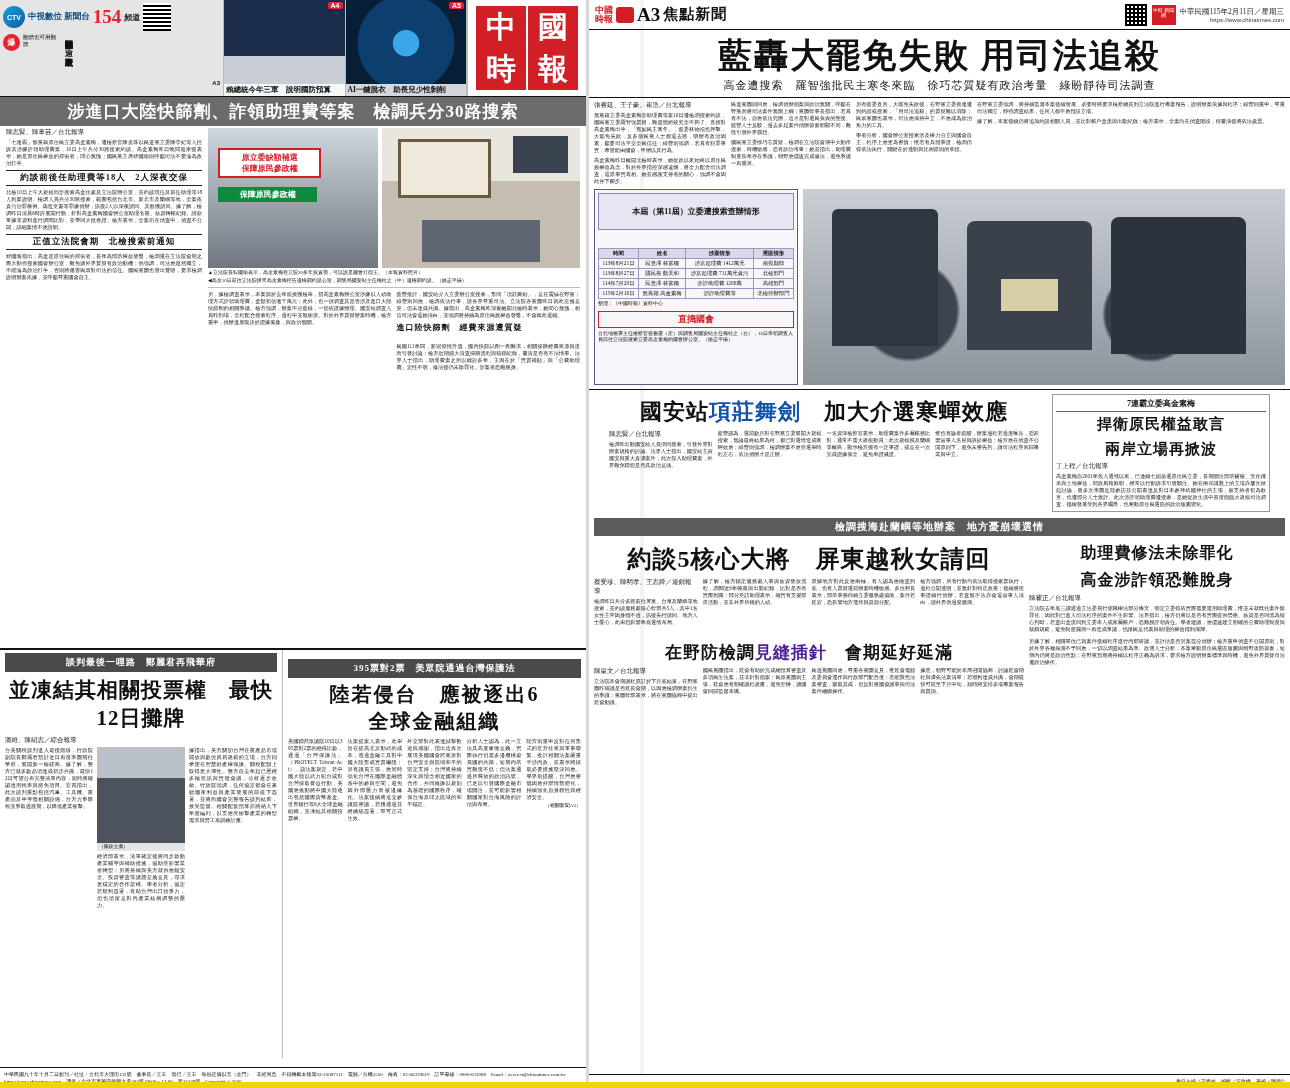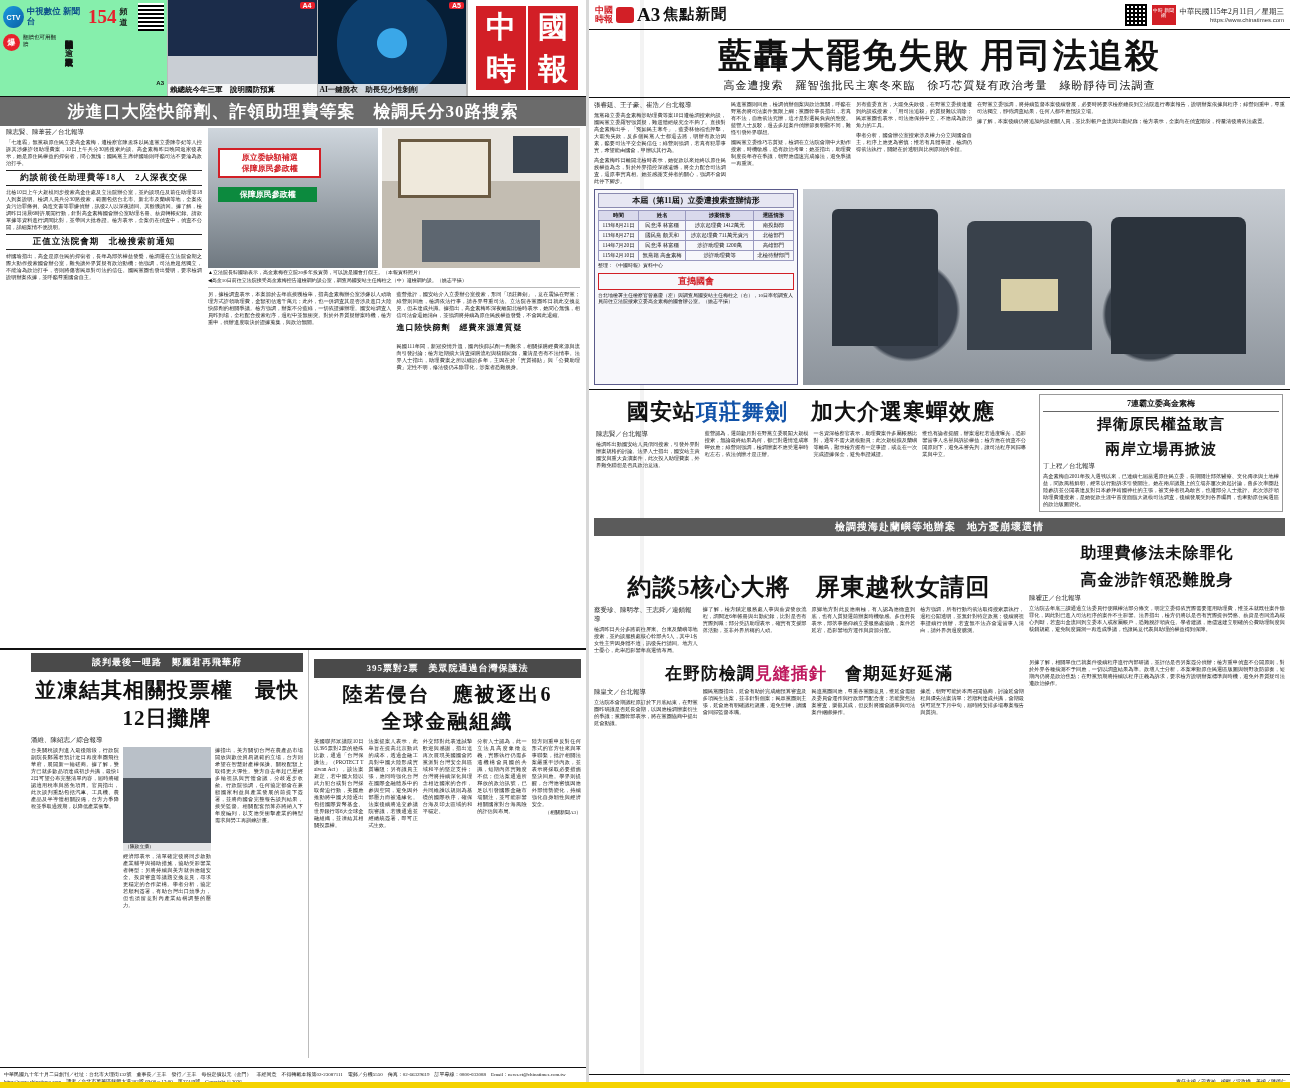--- a/index.html
+++ b/index.html
@@ -25,21 +25,21 @@
   .mast-url{font-size:6px;color:#333;}
   .qr{width:22px;height:22px;background:
       repeating-linear-gradient(0deg,#000 0 2px,#fff 2px 4px),
       repeating-linear-gradient(90deg,#000 0 2px,transparent 2px 4px);
       background-blend-mode:multiply;border:1px solid #fff;}
   .barcode{height:20px;width:68px;background:repeating-linear-gradient(90deg,#000 0 1px,#fff 1px 3px,#000 3px 4px,#fff 4px 6px);}
   .barcode-lbl{font-size:4.5px;text-align:center;letter-spacing:.5px;}
 
   
   .adstrip{display:flex;height:96px;border-bottom:1px solid #111;}
-  .ad-ctv{width:168px;box-sizing:border-box;border-right:1px solid #bbb;padding:3px;position:relative;background:#86efac;}
+  .ad-ctv{width:224px;box-sizing:border-box;border-right:1px solid #bbb;padding:3px;position:relative;background:#e5e5e5;}
   .ctv-row{display:flex;align-items:center;gap:3px;}
   .ctv-logo{width:22px;height:22px;border-radius:50%;background:linear-gradient(135deg,#1a9be0,#0b5fa5);color:#fff;font-size:7px;font-weight:bold;display:flex;align-items:center;justify-content:center;}
   .ctv-txt{font-size:8.5px;font-weight:bold;color:#0b4e8a;line-height:1.15;font-family:"Liberation Serif",serif;}
   .ctv-num{font-size:19px;font-weight:bold;color:#e8212c;font-family:"Liberation Serif",serif;}
   .ctv-num-lbl{font-size:8px;font-weight:bold;color:#111;}
   .qr2{width:28px;height:28px;background:repeating-linear-gradient(0deg,#000 0 2px,#fff 2px 4px),repeating-linear-gradient(90deg,#000 0 2px,transparent 2px 4px);}
   .bomb{width:17px;height:17px;border-radius:50%;background:#e8212c;color:#fff;font-size:8px;font-weight:bold;display:flex;align-items:center;justify-content:center;}
   .ad-teaser{flex:1;position:relative;border-right:1px solid #bbb;}
   .ad-teaser:last-child{border-right:none;}
   .teaser-img{position:absolute;inset:0;}
@@ -77,33 +77,33 @@
      radial-gradient(circle at 72% 64%, #39414b 0 12%, transparent 13%),
      linear-gradient(180deg,#c9ced4,#8d949c);}
   .ph-room{background:linear-gradient(180deg,#e9e6e0 0 38%,#c3bdb2 38% 100%);}
   .ph-protest{background:linear-gradient(180deg,#cfd6dd,#6f7880);}
   .ph-suits{background:linear-gradient(180deg,#b9c0c8 0 30%,#4c535c 30% 100%);}
   .banner-red{position:absolute;left:6%;top:14%;width:56%;background:#fff;border:2px solid #d21f26;color:#d21f26;font-size:8px;font-weight:bold;text-align:center;padding:2px;line-height:1.4;font-family:"Liberation Serif",serif;}
   .banner-green{position:absolute;left:6%;top:42%;width:56%;background:#0c8a3e;color:#fff;font-size:8px;font-weight:bold;text-align:center;padding:2px;font-family:"Liberation Serif",serif;}
 
   
   .tblbox{border:1px solid #5a5a8a;padding:3px;background:#f7f7fb;}
-  .tbl-title{background:#e6e6f2;border:1px solid #8a8ab0;text-align:center;font-size:8px;font-weight:bold;font-family:"Liberation Serif",serif;padding:1px;margin-bottom:2px;}
+  .tbl-title{background:#e6e6f2;border:1px solid #8a8ab0;text-align:center;font-size:8px;font-weight:bold;font-family:"Liberation Serif",serif;padding:12px;margin-bottom:18px;}
   table{border-collapse:collapse;width:100%;font-size:5.4px;font-family:"Liberation Serif",serif;}
   th,td{border:1px solid #9a9ac0;padding:1px 2px;text-align:center;}
   th{background:#d9d9ec;font-weight:bold;}
   .tbl-note{font-size:5px;margin-top:2px;line-height:1.3;font-family:"Liberation Serif",serif;}
   .redline{color:#d21f26;font-weight:bold;text-align:center;font-size:9px;border:1px solid #d21f26;margin-top:3px;padding:1px;font-family:"Liberation Serif",serif;}
 
   
   .secbar{background:#5b5b5b;color:#fff;text-align:center;font-size:10px;font-weight:bold;padding:2px 0;letter-spacing:1px;font-family:"Liberation Serif",serif;}
   .h2{font-size:22px;font-weight:bold;text-align:center;font-family:"Liberation Serif",serif;letter-spacing:1px;padding:3px 0;}
   .h2 .blue{color:#1152a8;}
   .h3{font-size:17px;font-weight:bold;text-align:center;font-family:"Liberation Serif",serif;letter-spacing:1px;padding:3px 0;}
-  .h3 .blue{color:#be185d;font-family:Liberation Mono, monospace;}
+  .h3 .blue{color:#4c1d95;font-family:Liberation Mono, monospace;}
   .boxed-col{border:1px solid #999;padding:3px;box-sizing:border-box;}
 
   
   .footer{position:absolute;bottom:0;left:0;right:0;border-top:1px solid #111;font-size:5px;padding:3px 4px;line-height:1.4;font-family:"Liberation Serif",serif;background:#fff;}
 </style>
 </head>
 <body>
 
 <div class="page">
 
@@ -192,21 +192,21 @@
             <div class="txtblk">藍營批評，國安站介入立委辦公室搜索，形同「項莊舞劍」，意在震懾在野黨；綠營則回應，檢調依法行事，請各界尊重司法。立法院各黨團昨日就此交換意見，但未達成共識。據指出，高金素梅昨深夜離開北檢時表示，她問心無愧，相信司法會還她清白，並強調將持續為原住民族權益發聲，不會因此退縮。</div>
             <div class="subhead2 cjk">進口陸快篩劑　經費來源遭質疑</div>
             <div class="txtblk">民國111年間，新冠疫情升溫，國內快篩試劑一劑難求，相關採購經費來源與流向引發討論；檢方近期擴大清查採購流程與核銷紀錄，釐清是否有不法情事。法界人士指出，助理費案之所以纏訟多年，主因在於「實質補貼」與「公費助理費」定性不明，修法後仍未除罪化，涉案者恐難脫身。</div>
           </div>
         </div>
       </div>
     </div>
 
     <div style="position:absolute;left:0;right:0;top:648px;bottom:30px;border-top:2px solid #111;">
       <div style="display:flex;height:100%;">
-        <div style="width:283px;box-sizing:border-box;border-right:1px solid #bbb;padding:3px 5px;margin-left:26px;">
+        <div style="width:283px;box-sizing:border-box;border-right:1px solid #bbb;padding:3px 5px;">
           <div class="kicker dark cjk" style="font-size:9px;">談判最後一哩路　鄭麗君再飛華府</div>
           <div class="head-main cjk" style="font-size:21px;padding:4px 0;letter-spacing:1px;">並凍結其相關投票權　最快12日攤牌</div>
           <div class="byline cjk">潘維、陳紹志／綜合報導</div>
           <div style="display:flex;gap:4px;margin-top:2px;">
             <div class="col" style="width:92px;">
               <div class="txtblk">台美關稅談判進入最後階段，行政院副院長鄭麗君預計近日再度率團飛往華府，展開新一輪磋商。據了解，雙方已就多數品項達成初步共識，最快12日可望公布完整清單內容，屆時將確認適用稅率與豁免項目。官員指出，此次談判重點包括汽車、工具機、農產品及半導體相關設備，台方力爭降稅並爭取過渡期，以降低產業衝擊。</div>
             </div>
             <div class="col" style="width:96px;">
               <div class="photo ph-suits" style="height:104px;">
                 <div class="cap cjk">（陳政立攝）</div>
@@ -347,21 +347,21 @@
       </div>
 
       <div class="photo ph-people" style="flex:1;height:196px;">
         <div style="position:absolute;left:6%;top:10%;width:22%;height:70%;background:#2e3640;border-radius:6px 6px 0 0;"></div>
         <div style="position:absolute;left:34%;top:16%;width:26%;height:66%;background:#39414b;border-radius:8px 8px 0 0;"></div>
         <div style="position:absolute;left:64%;top:14%;width:28%;height:70%;background:#2b333c;border-radius:8px 8px 0 0;"></div>
         <div style="position:absolute;left:41%;top:46%;width:12%;height:16%;background:#d8cfa8;"></div>
       </div>
     </div>
 
-    <div style="display:flex;gap:13px;padding:4px 7px 0;border-top:1px solid #111;margin-top:4px;">
+    <div style="display:flex;gap:13px;padding:4px 20px 0;border-top:1px solid #111;margin-top:4px;">
       <div style="width:430px;">
         <div class="h2 cjk">
           <span>國安站</span><span class="blue">項莊舞劍</span><span>　加大介選寒蟬效應</span>
         </div>
         <div class="cols">
           <div class="col">
             <div class="byline cjk">陳志賢／台北報導</div>
             <div class="txtblk" style="margin-top:2px;">檢調昨出動國安站人員偕同搜索，引發外界對辦案規格的討論。法界人士指出，國安站主責國安與重大貪瀆案件，此次投入助理費案，外界難免聯想是否具政治意涵。</div>
           </div>
           <div class="col">
@@ -382,21 +382,21 @@
         <div class="h3 cjk" style="font-size:15px;">兩岸立場再掀波</div>
         <div class="byline cjk">丁上程／台北報導</div>
         <div class="txtblk" style="margin-top:2px;">高金素梅自2001年投入選戰以來，已連續七屆當選原住民立委，長期關注部落醫療、文化傳承與土地權益，問政風格鮮明，經常以行動訴求引發關注。她在兩岸議題上的立場亦屢次掀起討論，曾多次率團赴陸參訪並公開表達反對日本參拜靖國神社的主張，被支持者視為敢言，也遭部分人士批評。此次涉詐領助理費遭搜索，是她從政生涯中首度面臨大規模司法調查，後續發展受到各界矚目，也牽動原住民選區的政治版圖變化。</div>
       </div>
     </div>
 
     <div class="secbar cjk" style="margin:6px 5px 0;">檢調搜海赴蘭嶼等地辦案　地方憂崩壞選情</div>
 
     <div style="display:flex;gap:5px;padding:4px 5px 0;">
       <div style="width:430px;">
-        <div class="h2 cjk" style="font-size:24px;margin-top:28px;">
+        <div class="h2 cjk" style="font-size:24px;">
           <span>約談5核心大將</span>　<span>屏東越秋女請回</span>
         </div>
         <div class="cols">
           <div class="col">
             <div class="byline cjk">蔡受珍、陳明孝、王志舜／連鎖報導</div>
             <div class="txtblk" style="margin-top:2px;">檢調昨日兵分多路前往屏東、台東及蘭嶼等地搜索，並約談服務處核心幹部共5人，其中1名女性主管因身體不適，訊後先行請回。地方人士憂心，此舉恐影響年底選情布局。</div>
           </div>
           <div class="col">
               <div class="txtblk">據了解，檢方鎖定服務處人事與薪資發放流程，調閱近6年帳冊與出勤紀錄，比對是否有實際到職；部分受訪助理表示，確實有支援部落活動，並非外界所稱的人頭。</div>
             </div>

